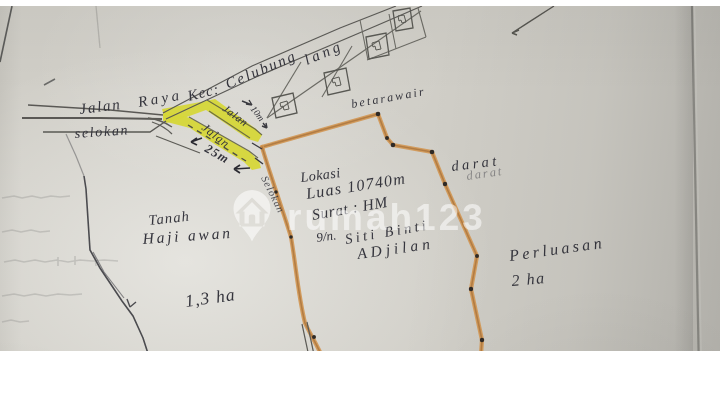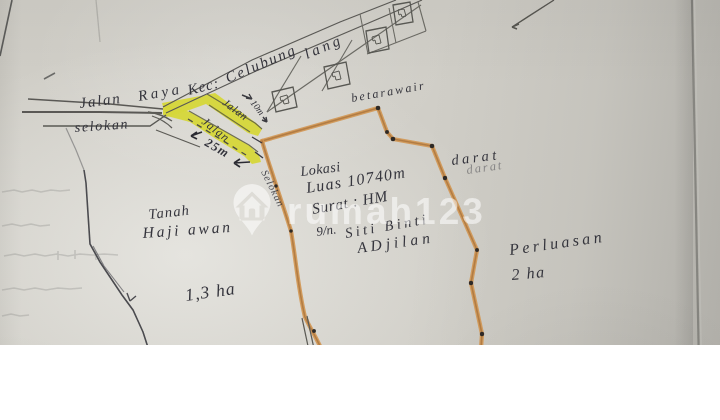--- a/index.html
+++ b/index.html
@@ -6,21 +6,21 @@
   #page{position:relative;width:720px;height:345px;overflow:hidden;
     background:
       radial-gradient(ellipse 430px 300px at 185px 255px, rgba(255,255,252,0.45), rgba(255,255,255,0) 72%),
       radial-gradient(ellipse 300px 180px at 240px 60px, rgba(255,255,255,0.18), rgba(255,255,255,0) 70%),
       radial-gradient(ellipse 260px 200px at 600px 420px, rgba(0,0,0,0.05), rgba(0,0,0,0) 70%),
       linear-gradient(97deg, rgba(0,0,0,0) 58%, rgba(0,0,0,0.05) 80%, rgba(0,0,0,0.15) 100%),
       linear-gradient(180deg, rgba(0,0,0,0.03) 0%, rgba(0,0,0,0) 25%),
       linear-gradient(90deg, rgba(0,0,0,0.05) 0%, rgba(0,0,0,0) 3%),
       radial-gradient(ellipse 200px 140px at 0px 430px, rgba(0,0,0,0.05), rgba(0,0,0,0) 70%),
       #d0cec7;
-    font-family:"Liberation Sans", sans-serif;}
+    font-family:"Liberation Sans", sans-serif;margin-top:6px;}
   svg{position:absolute;left:0;top:0;}
   .hw{font-family:"Liberation Serif", serif;font-style:italic;fill:#34343c;}
 </style>
 </head>
 <body>
 <div id="page">
 <svg width="720" height="420" viewBox="0 0 720 420">
   <defs>
     <linearGradient id="foldg" x1="0" y1="0" x2="1" y2="0">
       <stop offset="0" stop-color="rgba(0,0,0,0)"></stop>

